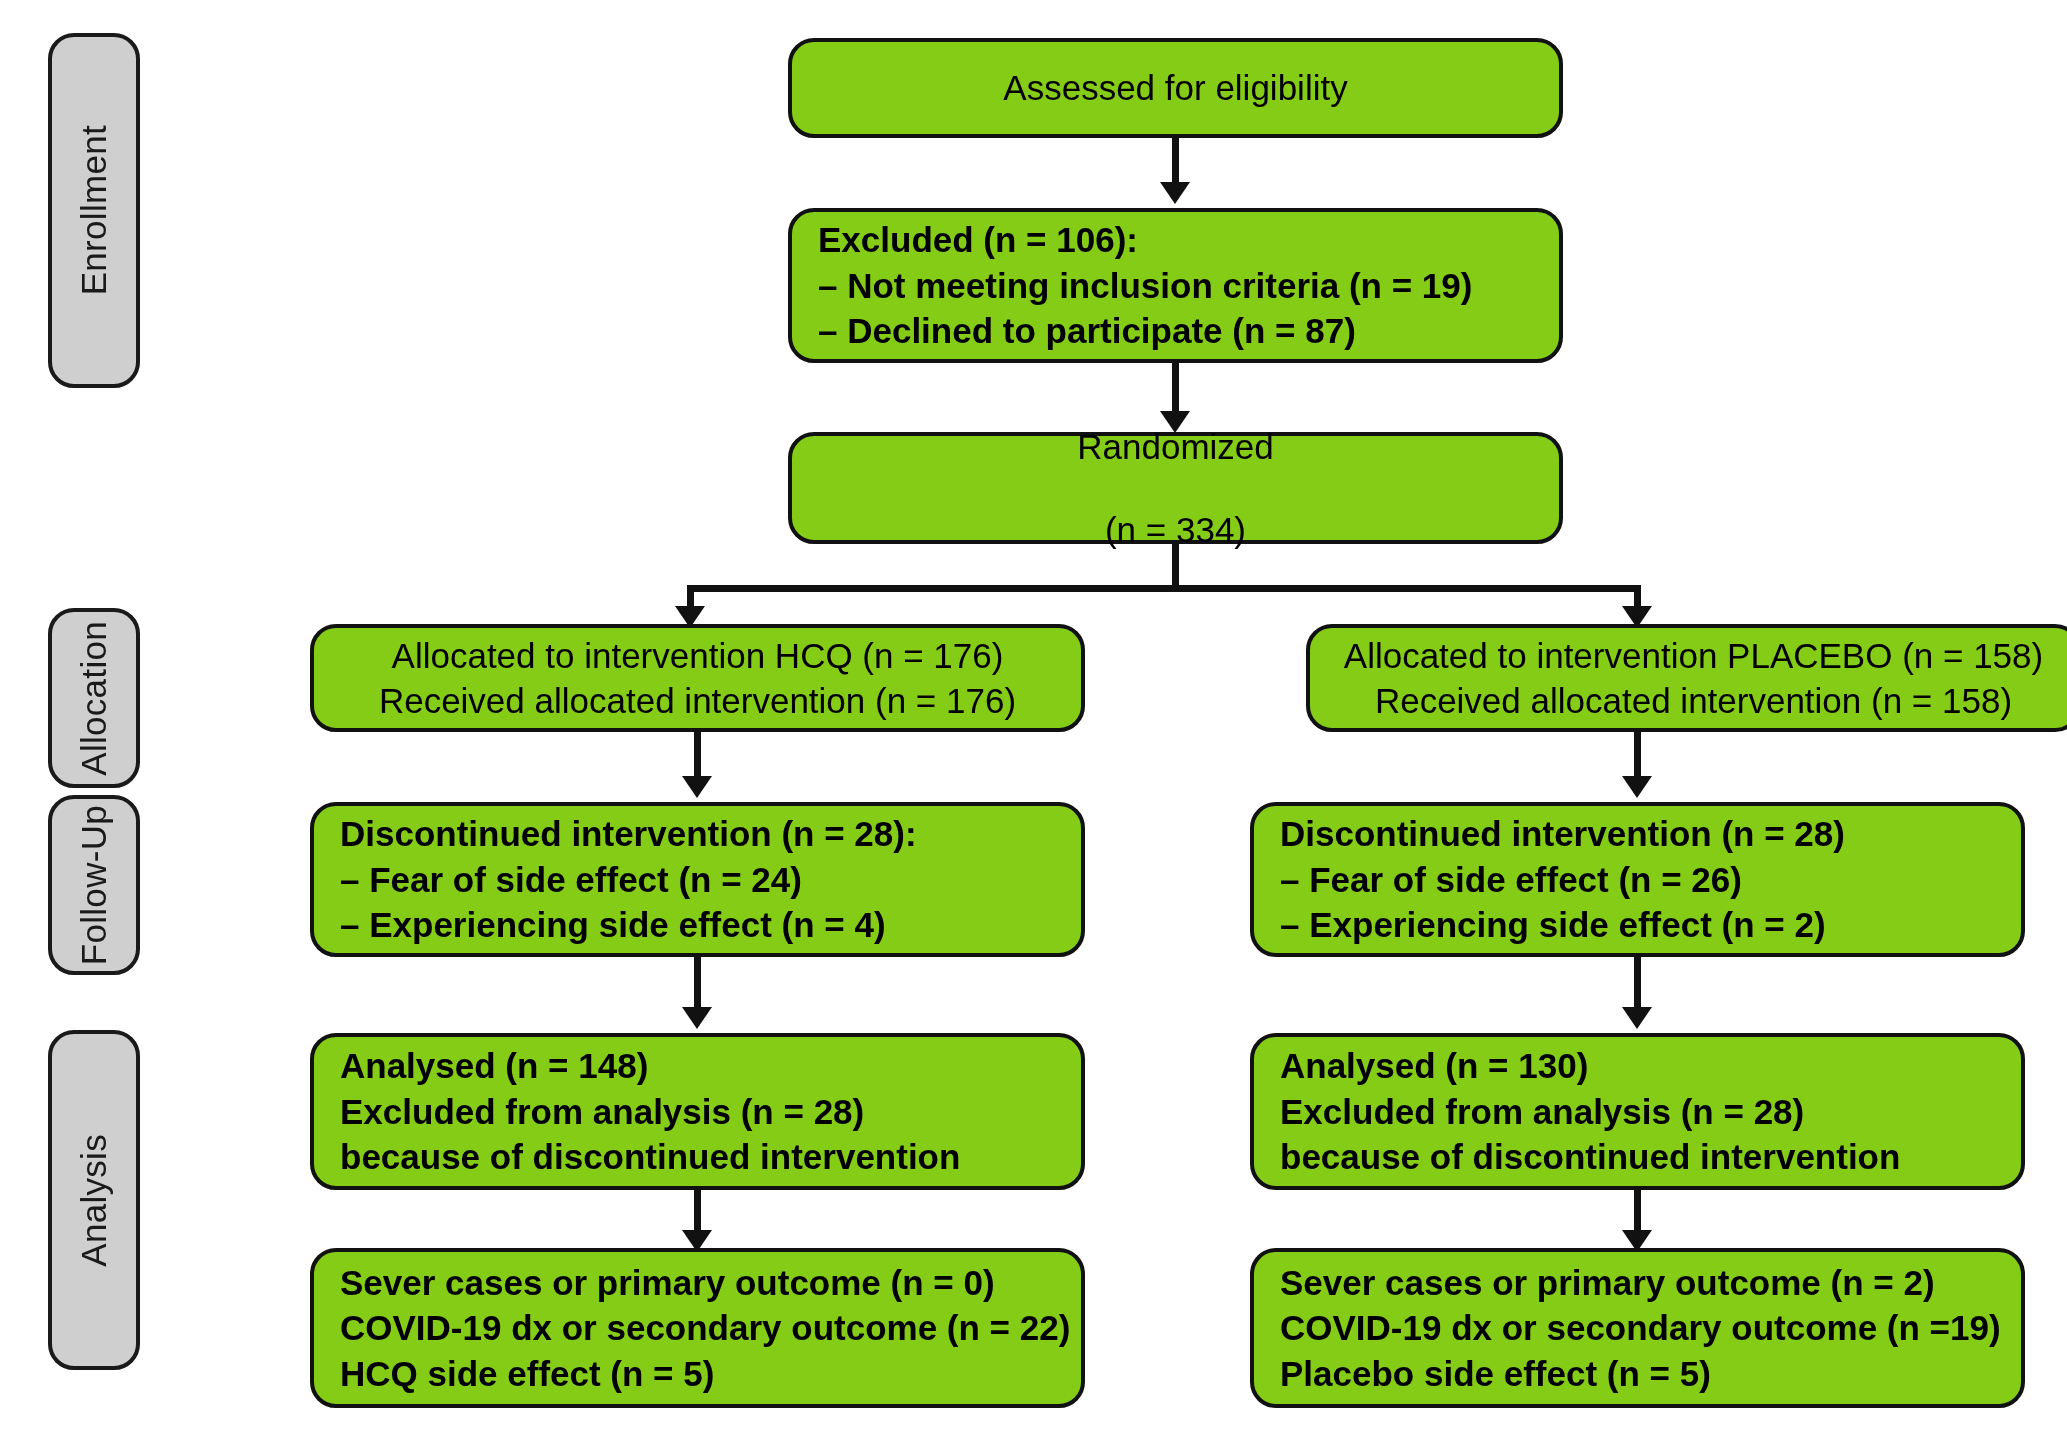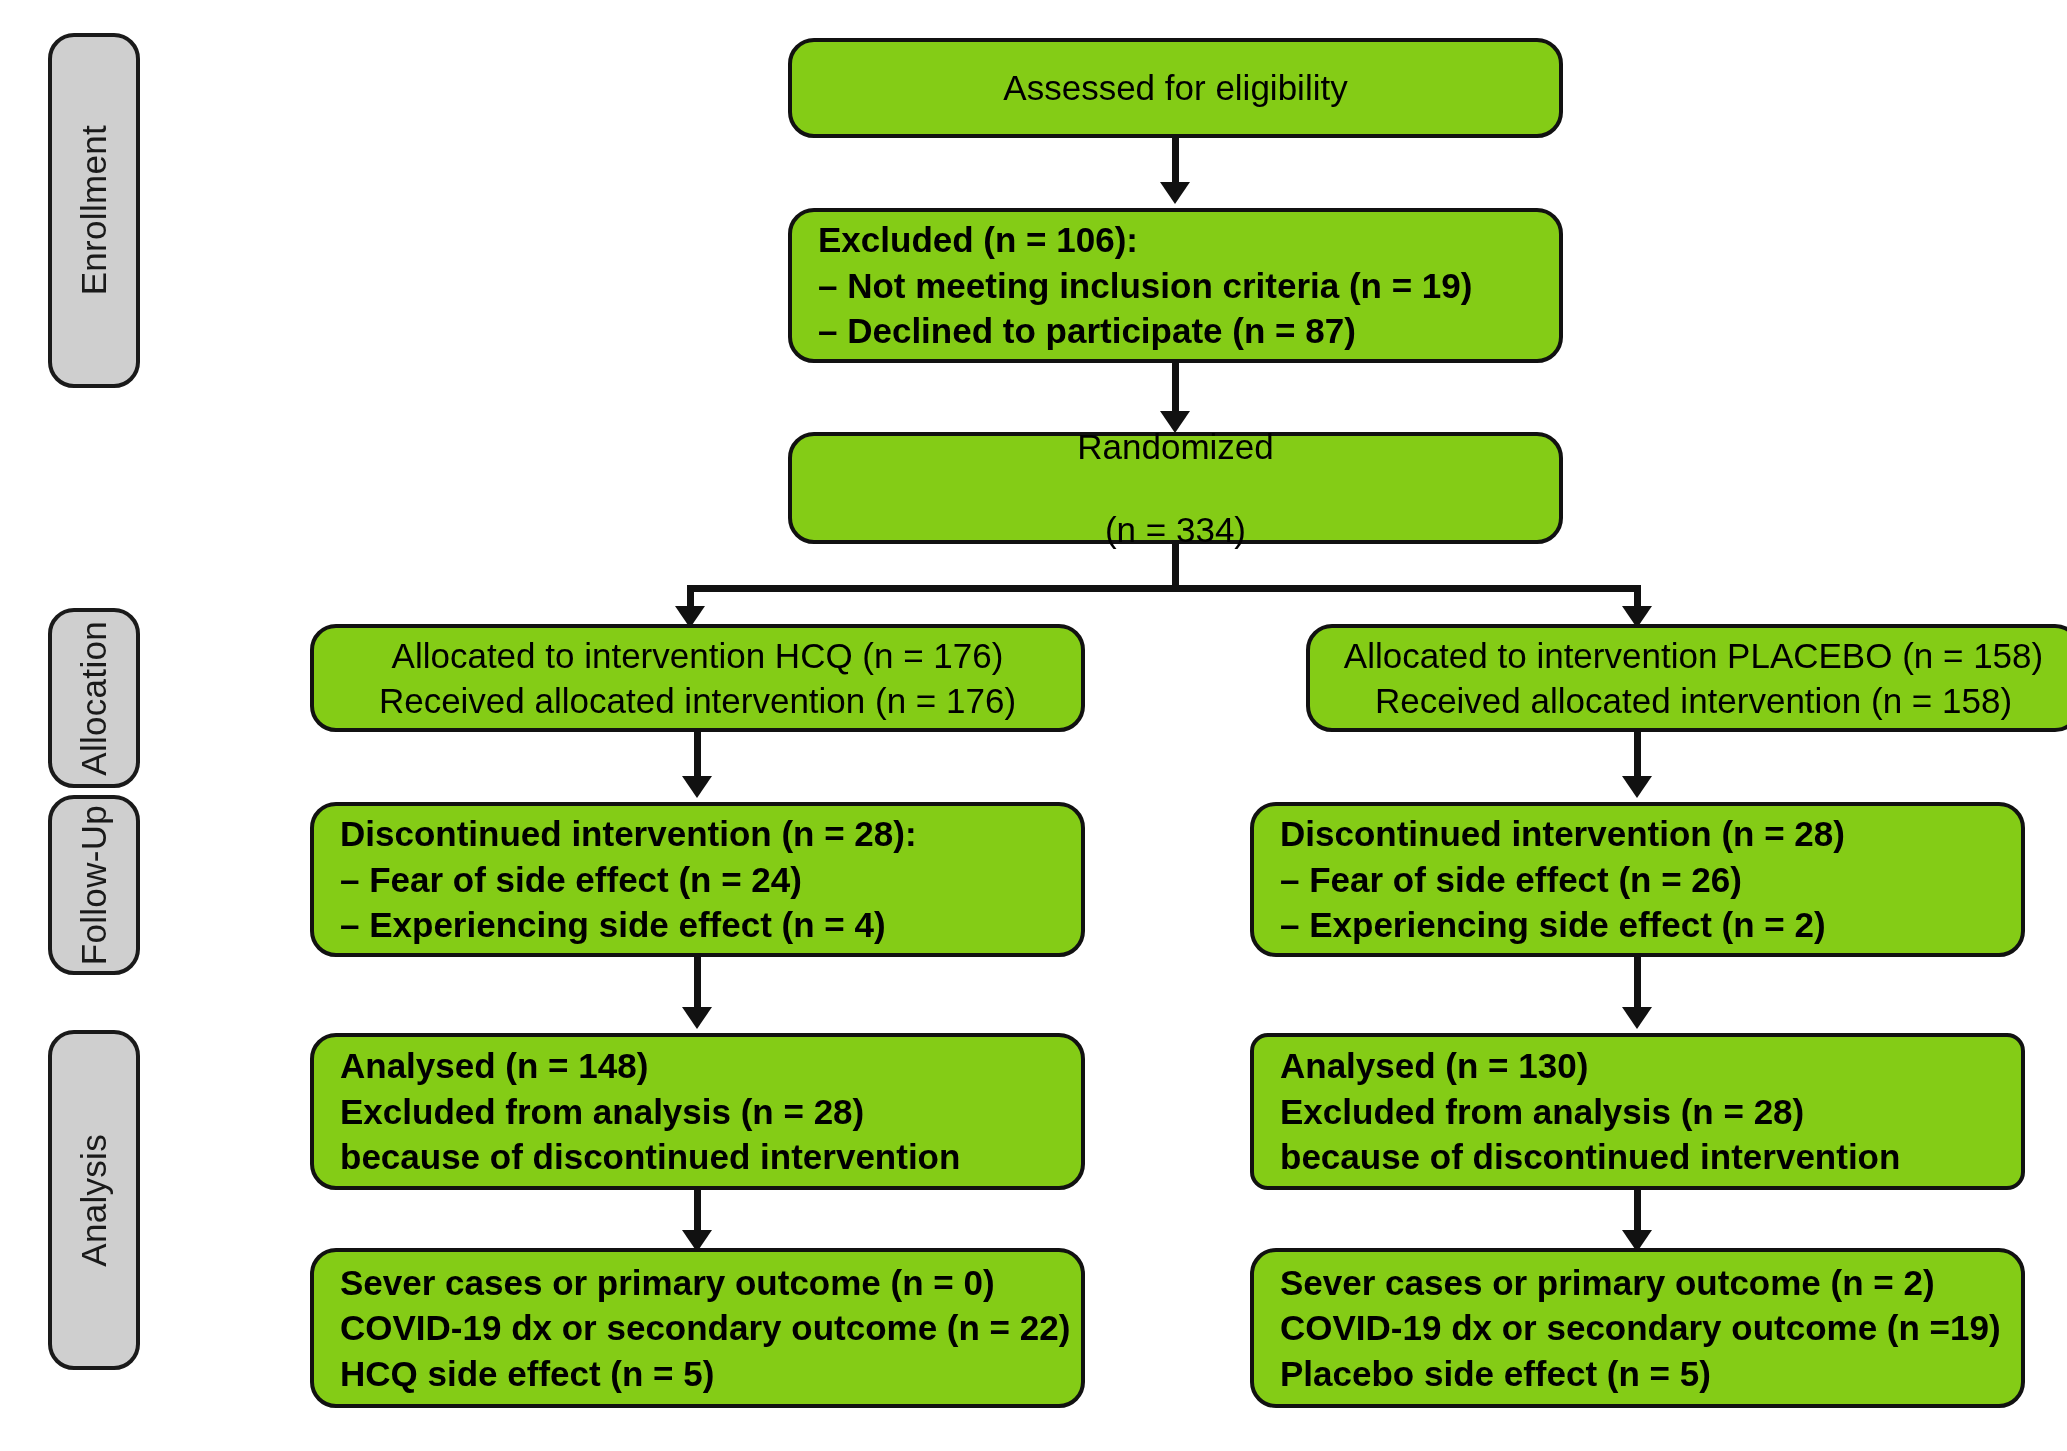--- a/index.html
+++ b/index.html
@@ -168,21 +168,21 @@
 
   <div class="flow-box left" style="left:1250px; top:802px; width:775px; height:155px;">
     <div class="line">Discontinued intervention (n = 28)</div>
     <div class="line">– Fear of side effect (n = 26)</div>
     <div class="line">– Experiencing side effect (n = 2)</div>
   </div>
 
   <div class="conn v-line" style="left:1634px; top:957px; width:7px; height:58px;"></div>
   <div class="arrow-head" style="left:1622px; top:1007px;"></div>
 
-  <div class="flow-box left" style="left:1250px; top:1033px; width:775px; height:157px;border-radius:18px;">
+  <div class="flow-box left" style="left:1250px; top:1033px; width:775px; height:157px;">
     <div class="line">Analysed (n = 130)</div>
     <div class="line">Excluded from analysis (n = 28)</div>
     <div class="line">because of discontinued intervention</div>
   </div>
 
   <div class="conn v-line" style="left:1634px; top:1190px; width:7px; height:48px;"></div>
   <div class="arrow-head" style="left:1622px; top:1230px;"></div>
 
   <div class="flow-box left" style="left:1250px; top:1248px; width:775px; height:160px;">
     <div class="line">Sever cases or primary outcome (n = 2)</div>

